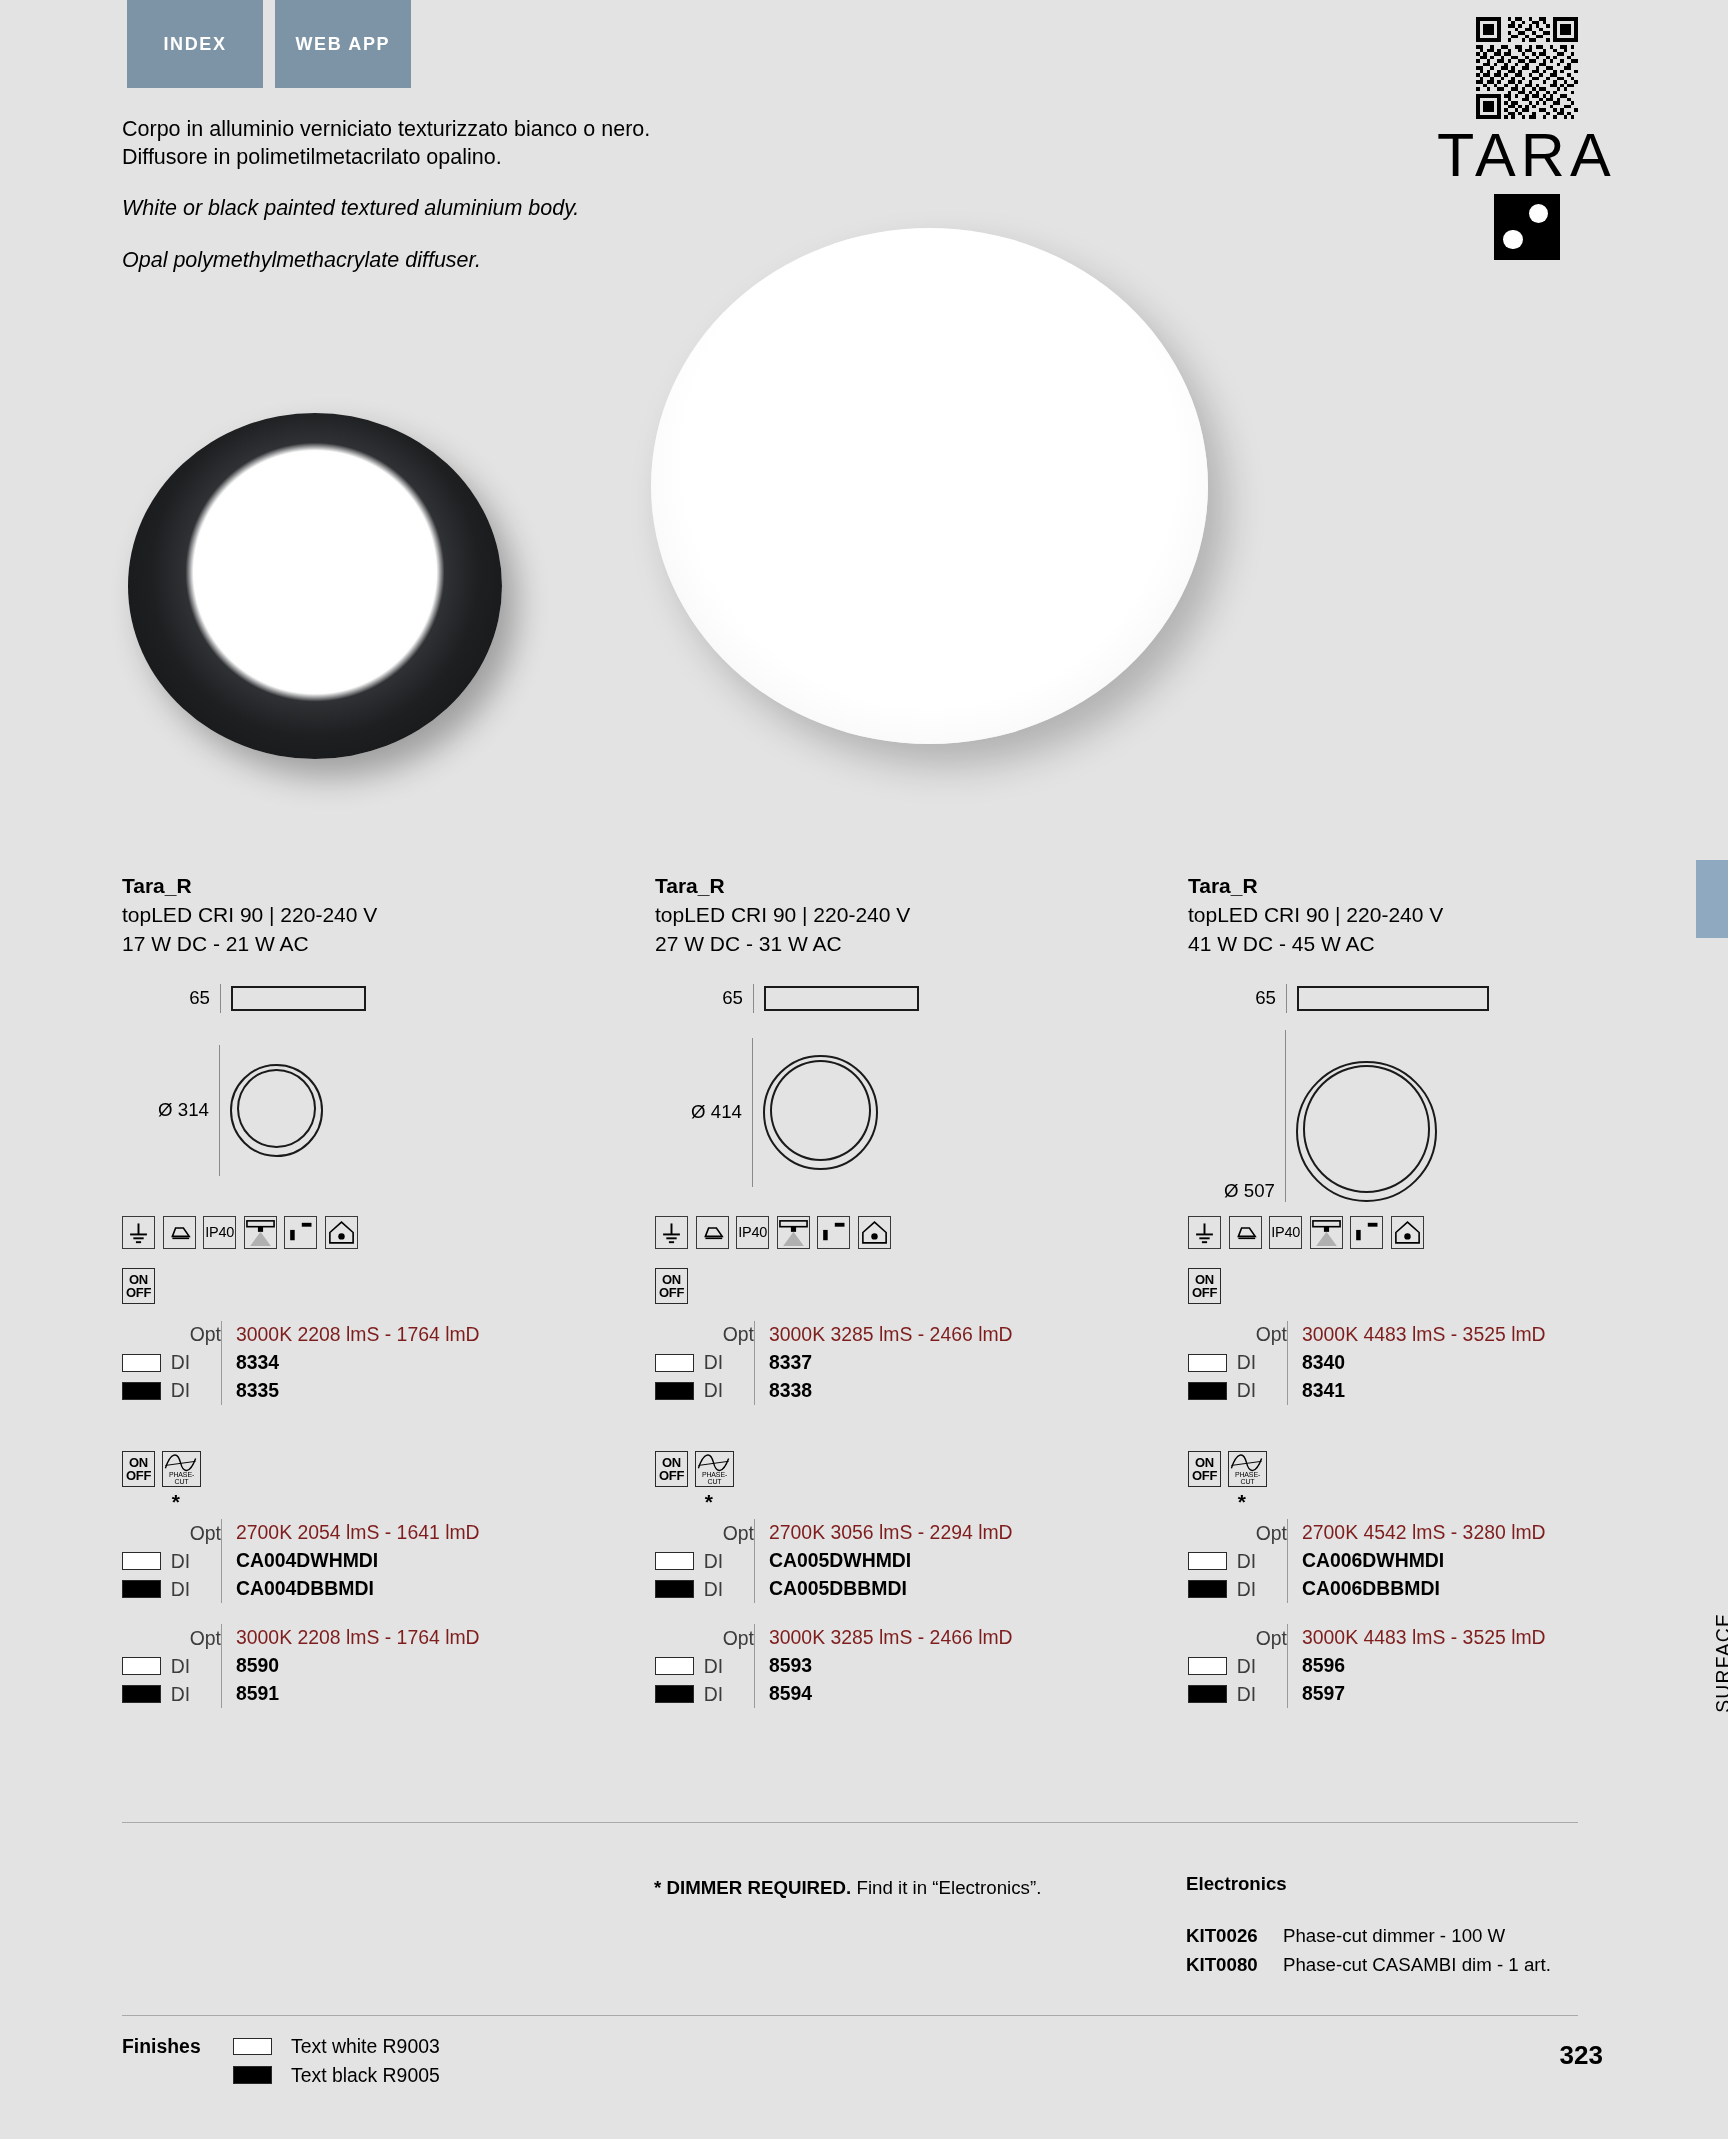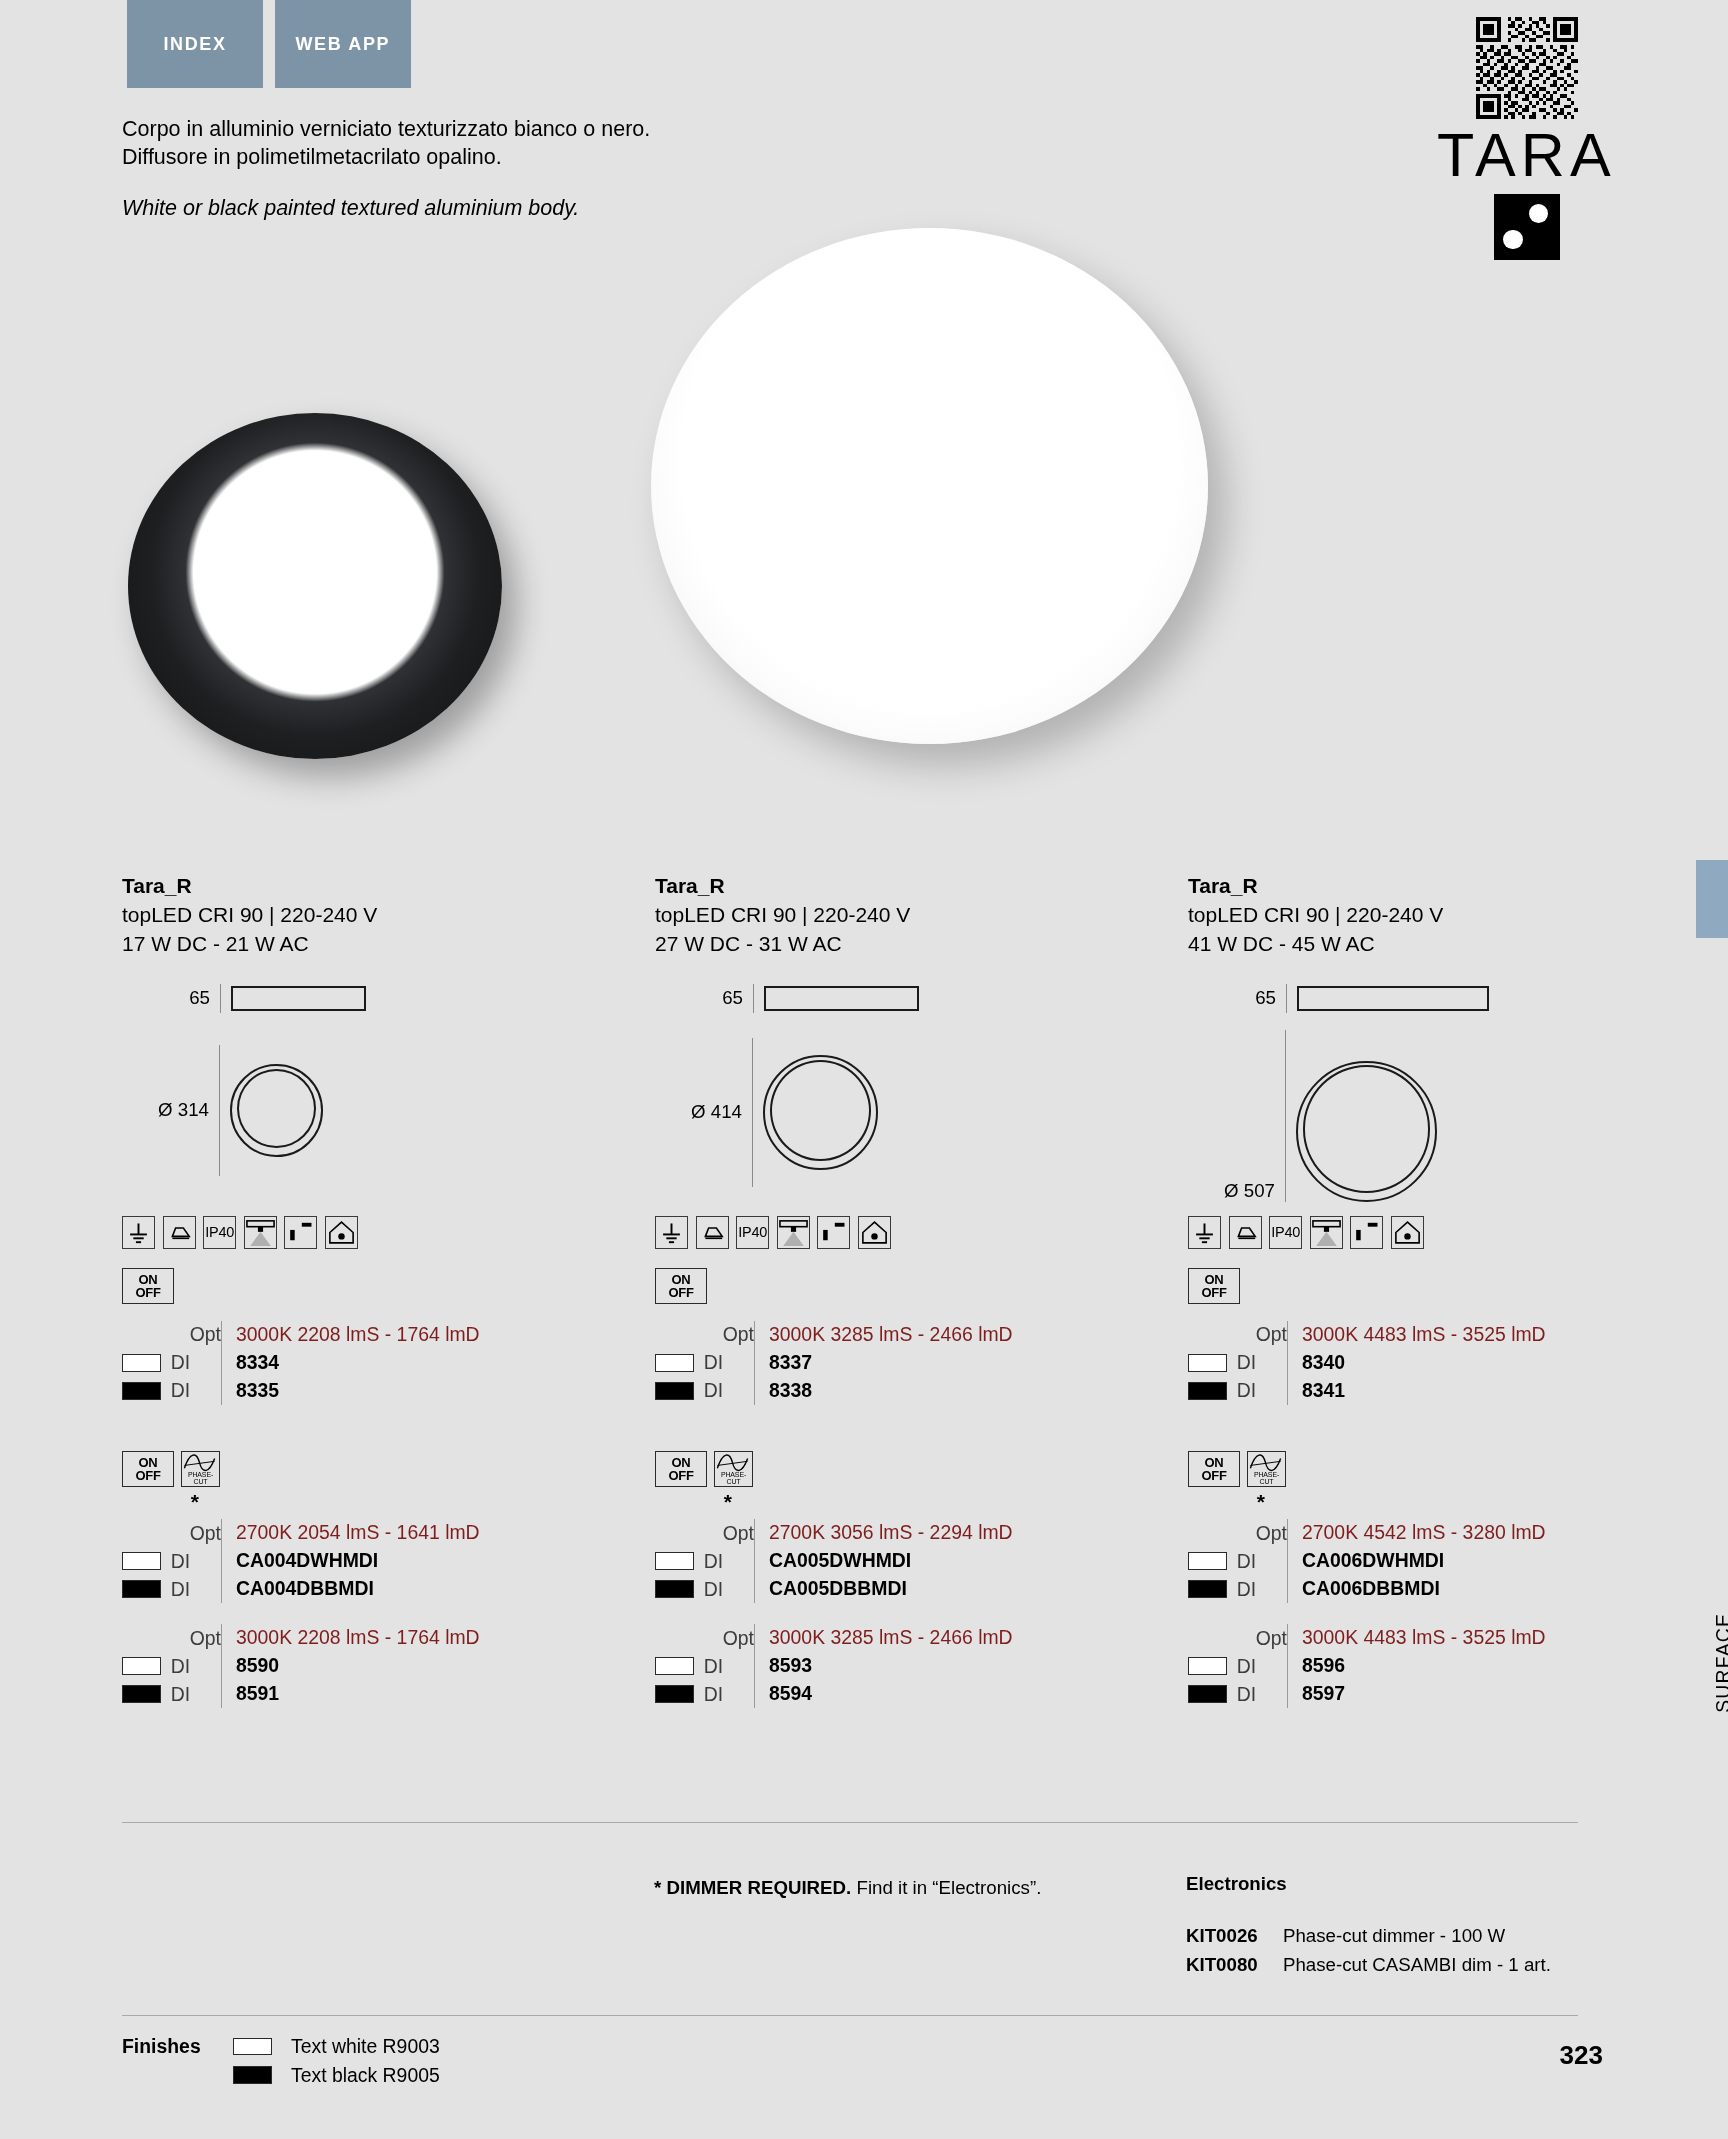--- a/index.html
+++ b/index.html
@@ -72,21 +72,21 @@
 
   
   .icons{display:flex;gap:7.6px;margin-top:11px;}
   .ibox{width:33px;height:33px;border:1.4px solid #3a3a3a;background:#e3e3e3;position:relative;box-sizing:border-box;}
   .ibox svg{position:absolute;inset:0;width:100%;height:100%;}
   .ibox.ip{display:flex;align-items:center;justify-content:center;font-size:14.5px;letter-spacing:-.02em;}
 
   
   .ctrl{display:flex;gap:7px;margin-top:19.4px;align-items:flex-start;}
   .onoff{
-    width:52px;height:36px;border:1.4px solid #2a2a2a;box-sizing:border-box;
+    width:33px;height:36px;border:1.4px solid #2a2a2a;box-sizing:border-box;
     display:flex;flex-direction:column;align-items:center;justify-content:center;
     font-size:13px;font-weight:bold;line-height:1.0;letter-spacing:-.02em;
   }
   .phase{width:39px;height:36px;border:1.4px solid #2a2a2a;box-sizing:border-box;position:relative;}
   .phase svg{position:absolute;left:1.4px;top:1.4px;width:33px;height:19.4px;}
   .phase span{position:absolute;bottom:0.7px;left:0;right:0;text-align:center;font-size:7px;letter-spacing:-.02em;}
   .star{font-size:21px;line-height:1;margin-top:4.2px;margin-left:9.7px;font-weight:bold;}
 
   
   .spec{margin-top:16.6px;}
@@ -139,20 +139,21 @@
       </div>
     <div class="tab">
         <span>WEB APP</span>
       </div>
   </div>
 
   <div class="intro">
     <div>Corpo in alluminio verniciato texturizzato bianco o nero.</div>
     <div>Diffusore in polimetilmetacrilato opalino.</div>
     <div class="it">White or black painted textured aluminium body.</div>
+    <div class="it">Opal polymethylmethacrylate diffuser.</div>
   </div>
 
   <div class="brand">
     <svg class="qr" viewBox="0 0 29 29" shape-rendering="crispEdges">
       <rect width="29" height="29" fill="#e3e3e3"></rect>
       <g fill="#000">
         <rect x="0" y="0" width="7" height="1"></rect>
           <rect x="0" y="6" width="7" height="1"></rect>
         <rect x="0" y="0" width="1" height="7"></rect>
           <rect x="6" y="0" width="1" height="7"></rect>

